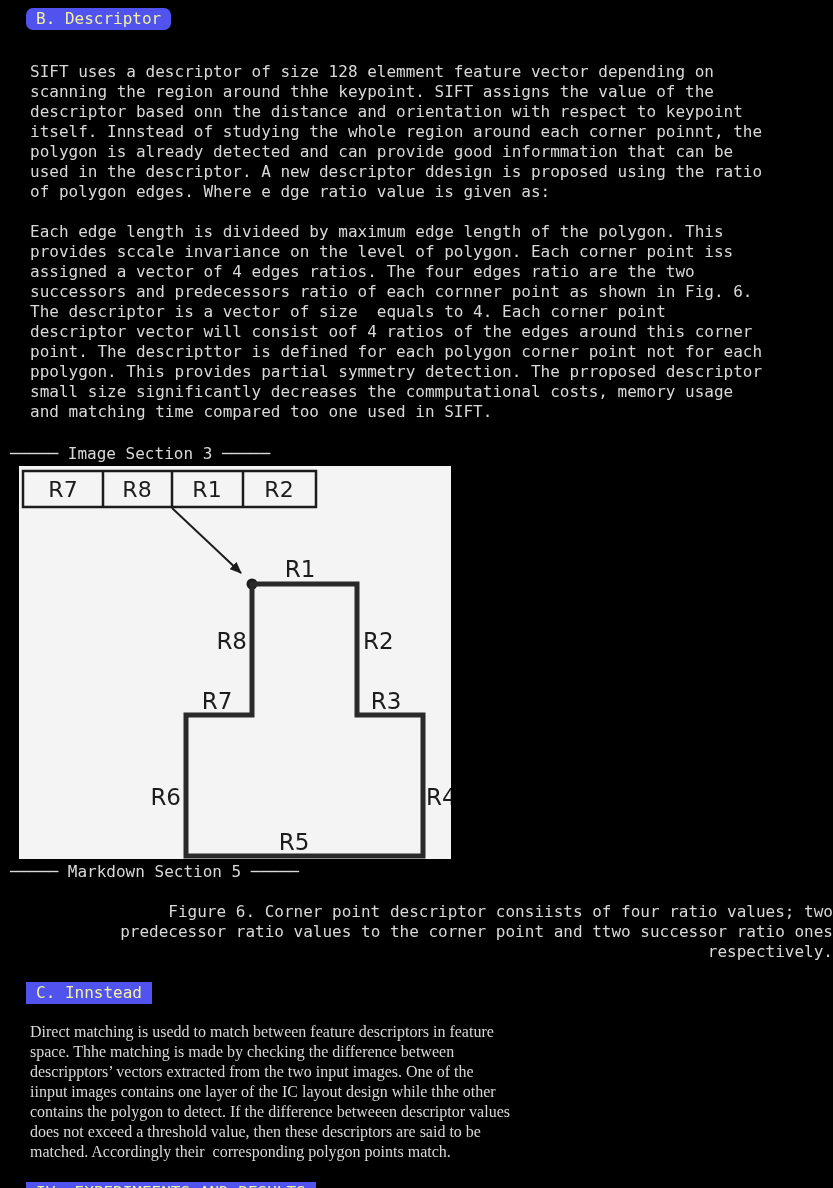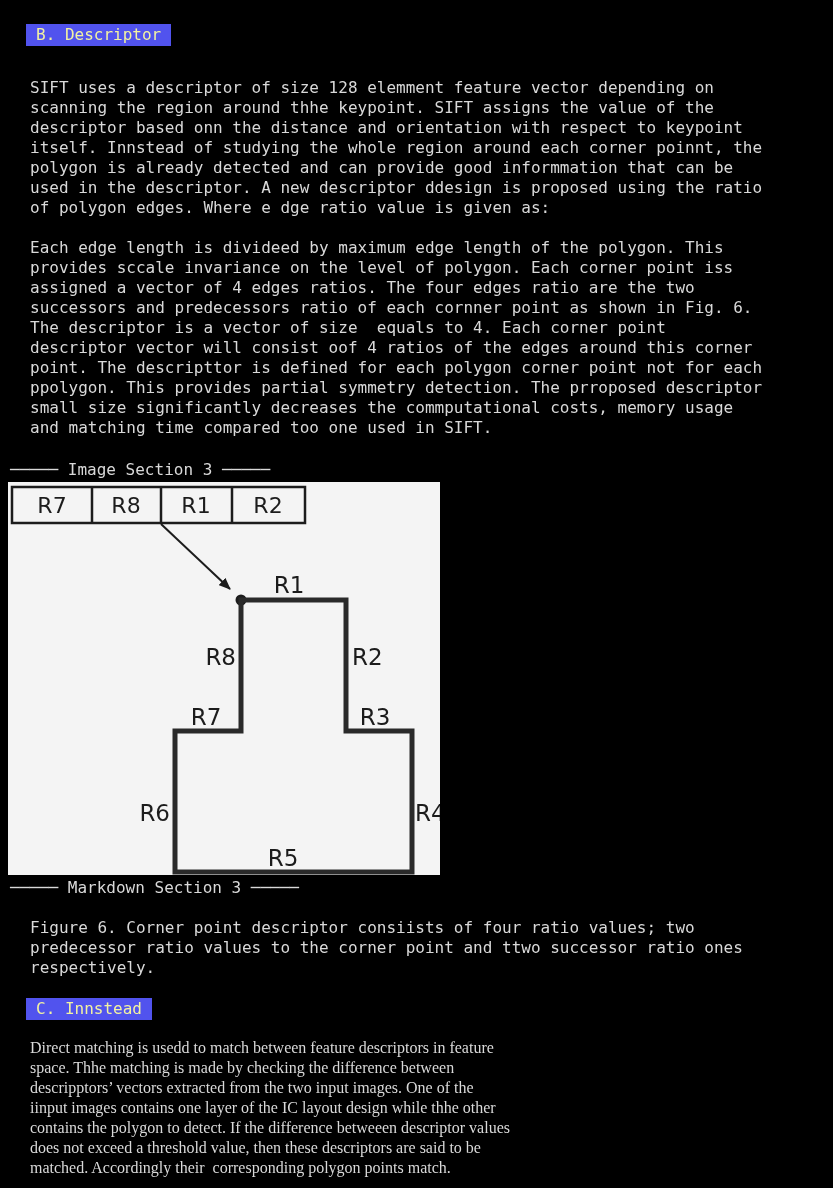--- a/index.html
+++ b/index.html
@@ -15,40 +15,40 @@
   }
   .heading {
     display: block;
     width: fit-content;
     background: #5153ee;
     color: #f2f2a2;
     padding: 1px 10px;
     margin-left: 26px;
     white-space: pre;
   }
-  .heading--top { margin-top: 24px; }
+  .heading--top { margin-top: 8px; border-radius: 7px; }
   .heading--matching { margin-top: 20px; }
   .heading--experiments { margin-top: 20px; }
   .para {
     margin: 0 0 0 30px;
     white-space: pre;
   }
   .para--p1 { margin-top: 32px; }
   .para--p2 { margin-top: 20px; }
-  .para--caption { margin-top: 20px; }
+  .para--caption { margin-top: 20px; text-align: right; }
   .para--matching { margin-top: 18px; font-family: Liberation Serif, serif; }
   .divider {
     margin-left: 10px;
     white-space: pre;
     color: #d9d9d9;
   }
   .divider--image { margin-top: 22px; }
   .divider--markdown { margin-top: 3px; }
   .figure {
-    margin: 2px 0 0 8px;
+    margin: 2px 0 0 19px;
     width: 456px;
     height: 393px;
   }
   .figure svg { display: block; }
 </style>
 </head>
 <body>
 
 <div>
 
@@ -110,21 +110,21 @@
         <text x="228" y="183" text-anchor="end">R8</text>
         <text x="198" y="243" text-anchor="middle">R7</text>
         <text x="367" y="243" text-anchor="middle">R3</text>
         <text x="162" y="339" text-anchor="end">R6</text>
         <text x="407" y="339" text-anchor="start">R4</text>
         <text x="275" y="384" text-anchor="middle">R5</text>
       </g>
     </svg>
   </div>
 
-  <div class="divider divider--markdown">───── Markdown Section 3 ─────</div>
+  <div class="divider divider--markdown">───── Markdown Section 5 ─────</div>
 
   <div class="para para--caption">Figure 6. Corner point descriptor consiists of four ratio values; two
 predecessor ratio values to the corner point and ttwo successor ratio ones
 respectively.</div>
 
   <div class="heading heading--matching">C. Innstead</div>
 
   <div class="para para--matching">Direct matching is usedd to match between feature descriptors in feature
 space. Thhe matching is made by checking the difference between
 descripptors’ vectors extracted from the two input images. One of the

